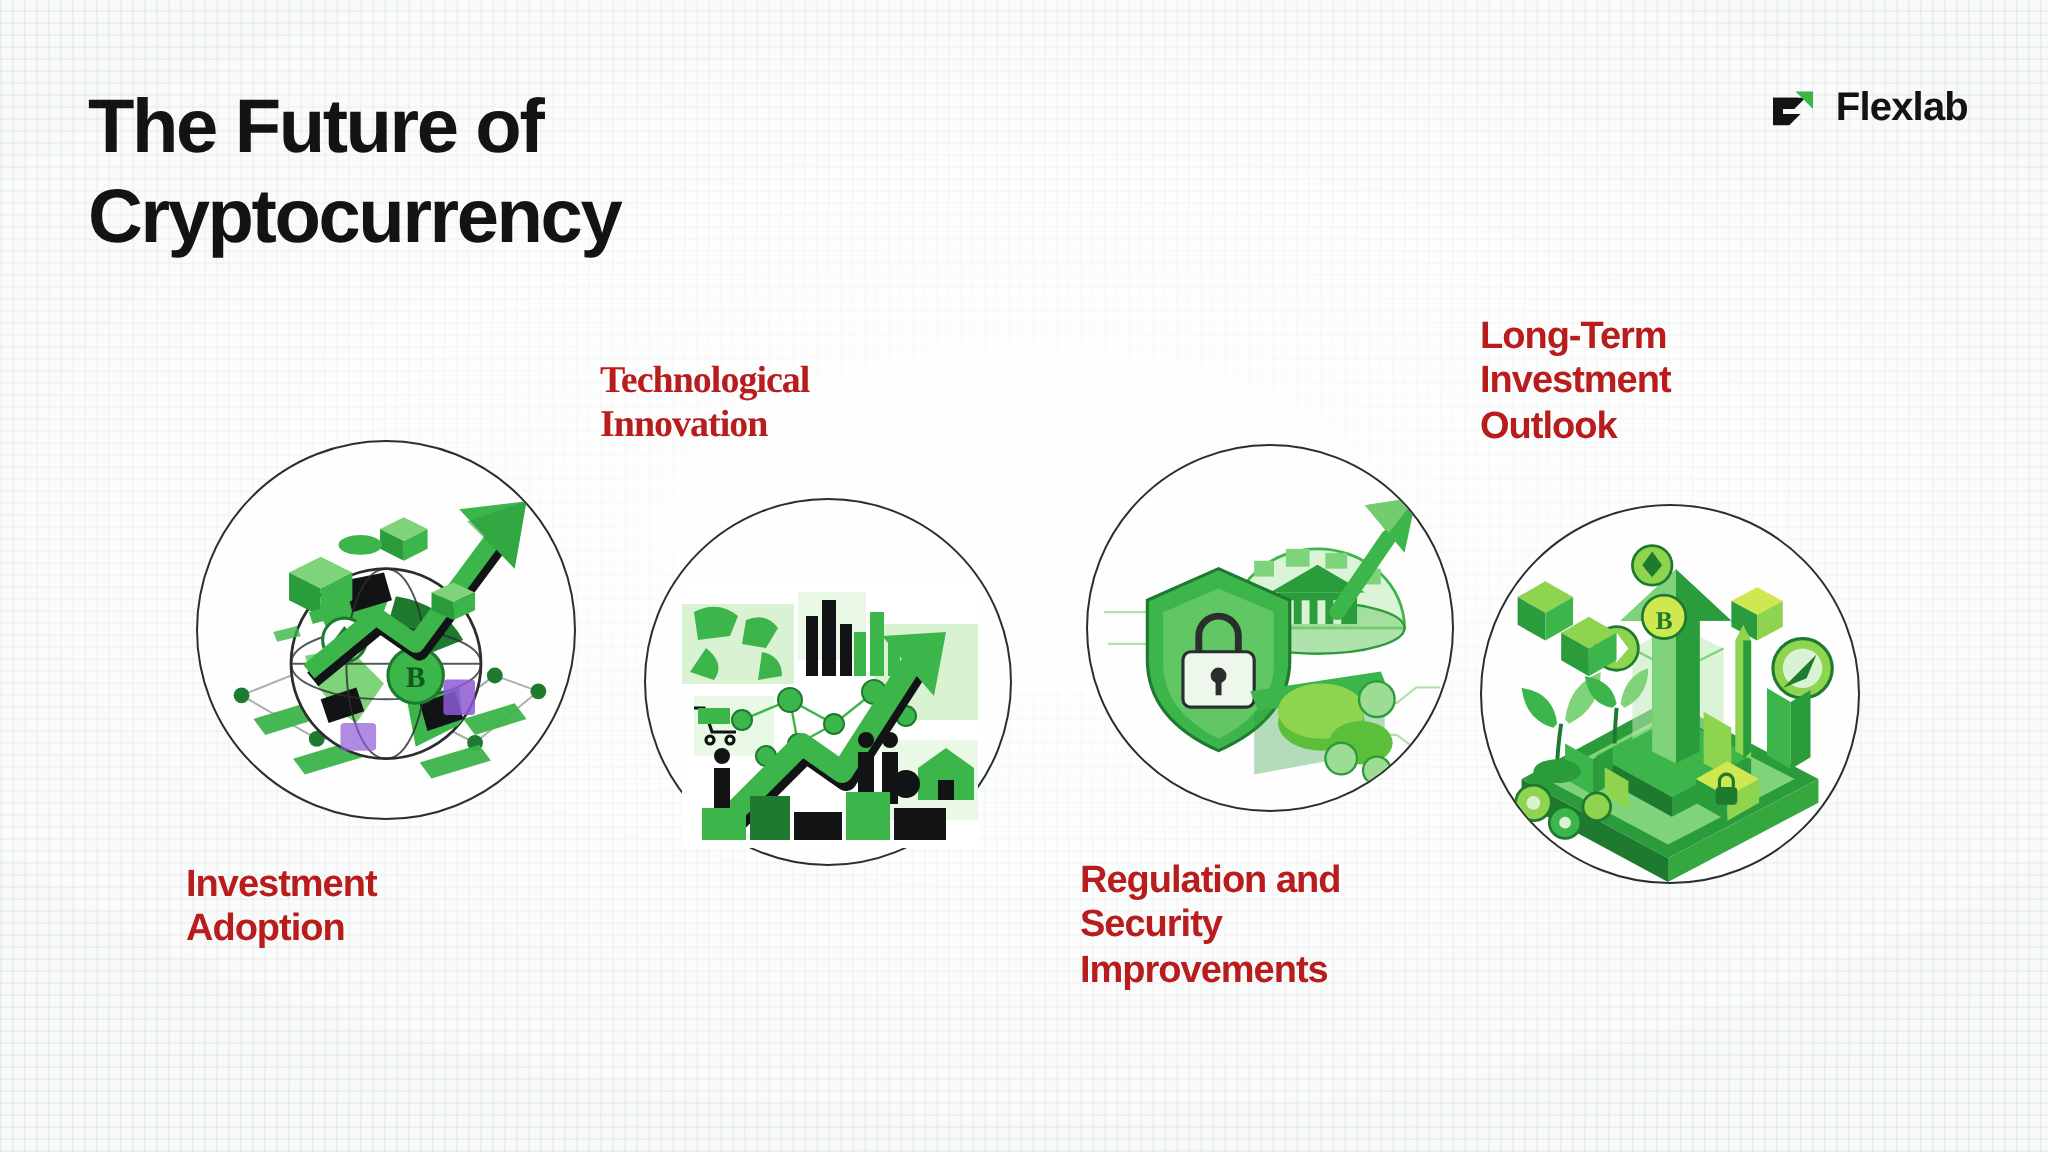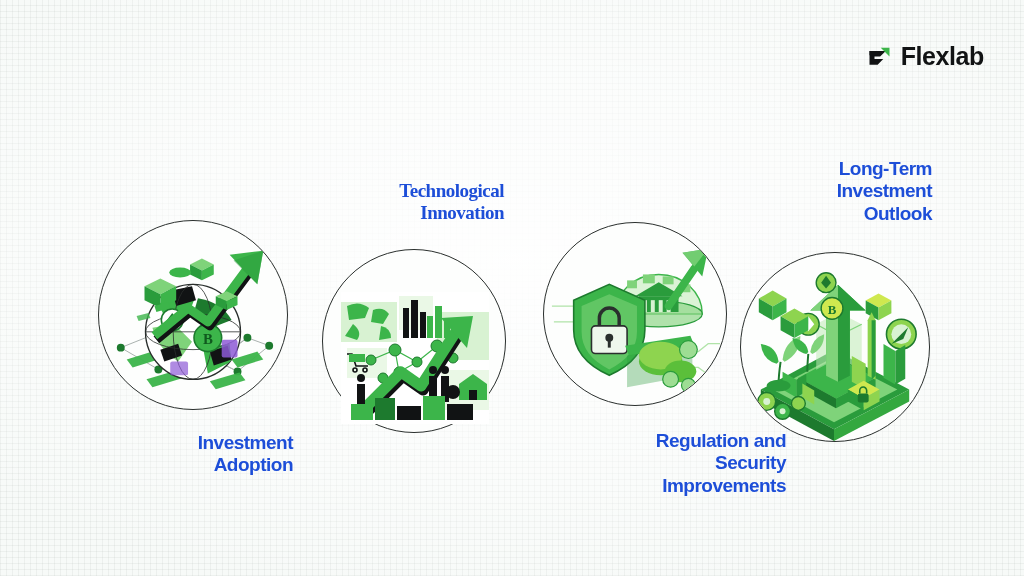--- a/index.html
+++ b/index.html
@@ -29,48 +29,50 @@
     position:absolute;left:44px;top:42px;
     font-size:38px;line-height:1.18;font-weight:700;
     letter-spacing:-1.2px;color:#111314;
     white-space:pre-line;
   }
   .brand{
     position:absolute;right:40px;top:42px;
     display:flex;align-items:center;gap:9px;
   }
   .brand-mark{width:25px;height:25px;display:block;}
-  .brand-name{font-size:25px;font-weight:700;color:#111314;letter-spacing:-.4px;}
+  .brand-name{font-size:20px;font-weight:700;color:#111314;letter-spacing:-.4px;}
 
   
   .node{position:absolute;}
   .circle{
     position:absolute;border-radius:50%;
     border:1.5px solid #2a2f2d;
     background:#fdfefd;
     box-sizing:border-box;
     overflow:hidden;
   }
   .circle.no-clip{overflow:visible;border-radius:50%;}
   .art{position:absolute;left:0;top:0;width:100%;height:100%;}
   .label{
-    position:absolute;text-align:right;
+    position:absolute;text-align:left;
     font-size:19px;line-height:1.18;font-weight:600;
-    color:#1d4ed8;letter-spacing:-.5px;white-space:pre-line;
+    color:#b91c1c;letter-spacing:-.5px;white-space:pre-line;
   }
   .sq-art{position:absolute;}
 </style>
 </head>
 <body>
 
 <div class="slide">
 
   <div class="bg-texture"></div>
   <div class="bg-vignette"></div>
 
+  <div class="title">The Future of
+Cryptocurrency</div>
 
   <div class="brand">
     <svg class="brand-mark" viewBox="0 0 40 40">
       <path d="M4 11 H30 L21 20 H12 L12 24 H26 L17 33 H4 Z" fill="#111314"></path>
       <path d="M22 6 H36 V20 Z" fill="#3cb54a"></path>
       <path d="M4 11 H24 L17 18 H4 Z" fill="#111314"></path>
     </svg>
     <span class="brand-name">Flexlab</span>
   </div>
 

